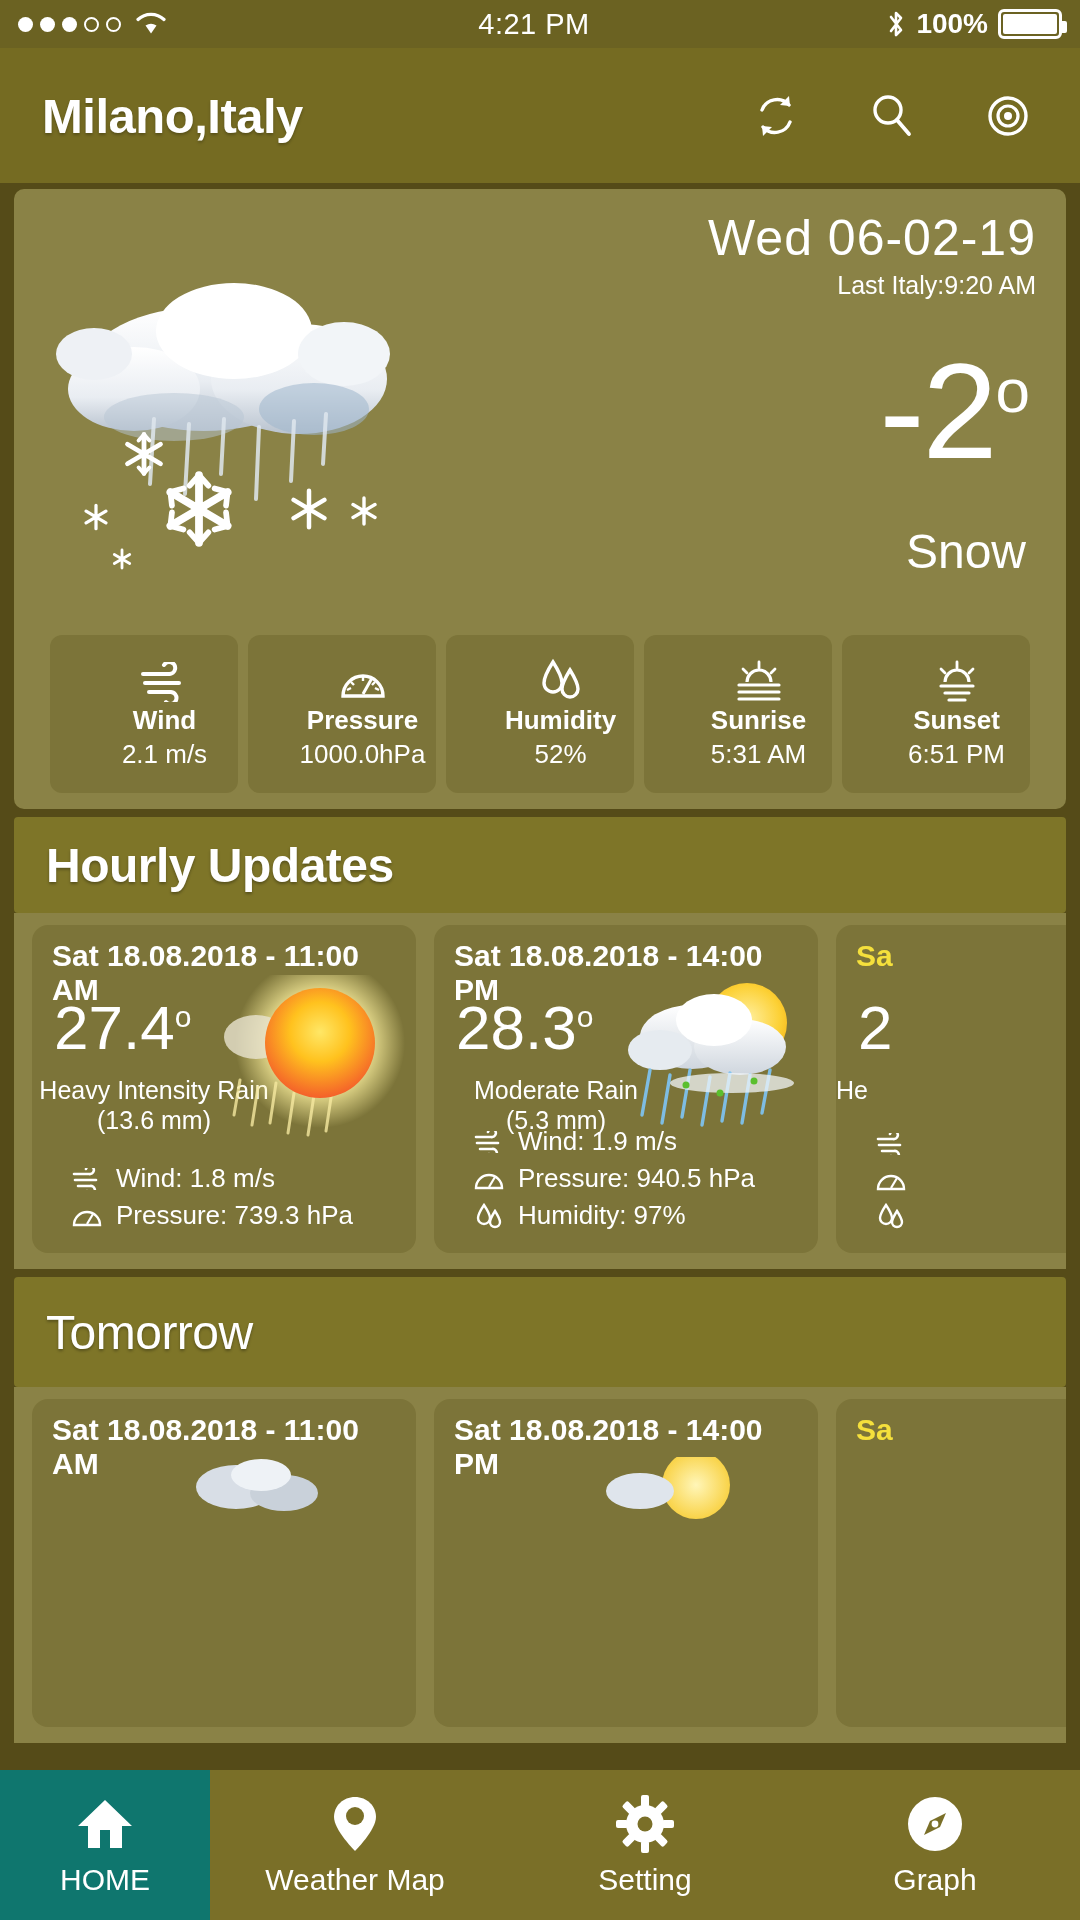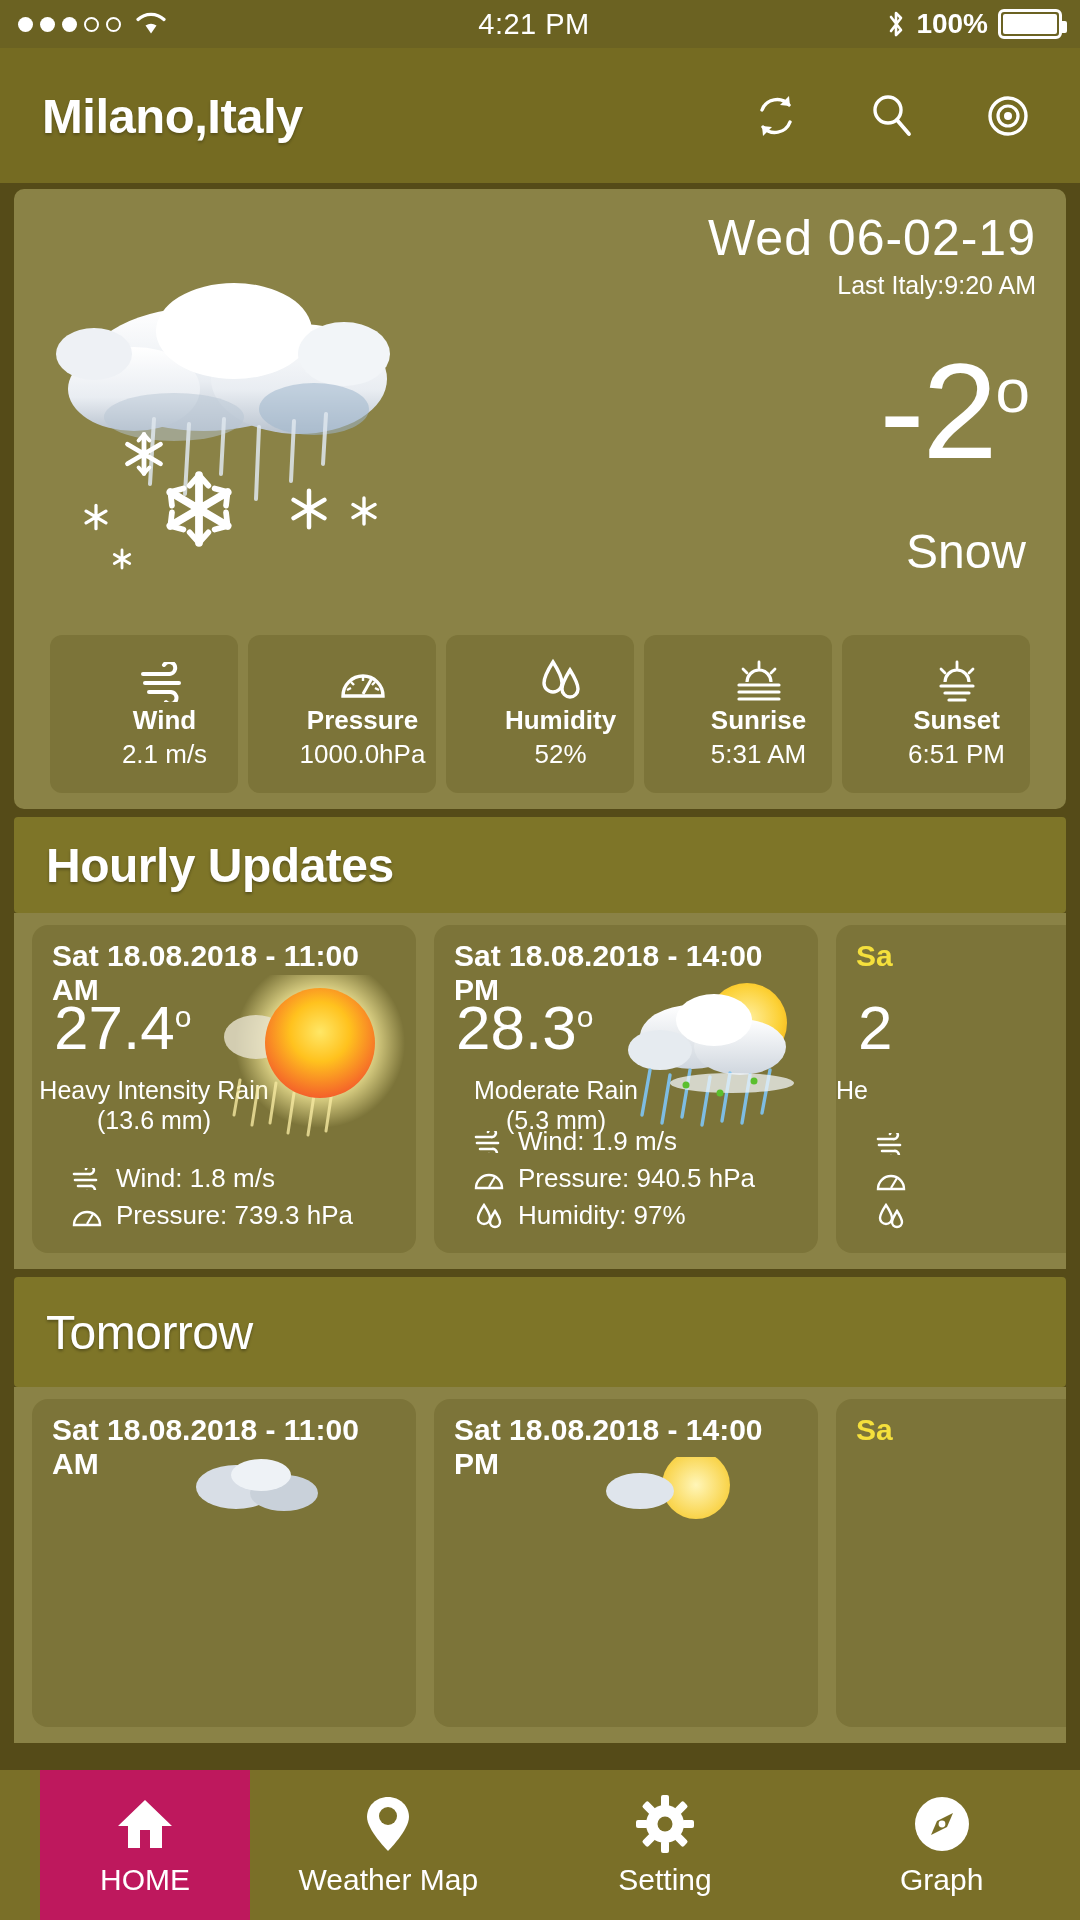--- a/index.html
+++ b/index.html
@@ -138,21 +138,21 @@
 
   
   .bottomnav{
     position:absolute;left:0;right:0;bottom:0;height:150px;
     background:#7A6F28;display:flex;
   }
   .navitem{
     flex:1;display:flex;flex-direction:column;align-items:center;
     justify-content:center;gap:8px;
   }
-  .navitem.active{background:#be185d;flex:0 0 210px;margin-left:40px;}
+  .navitem.active{background:#0f766e;flex:0 0 210px;}
   .navitem .nav-ico{height:62px;display:flex;align-items:center;}
   .navitem .nav-lbl{font-size:30px;font-weight:300;}
   .navitem.active .nav-lbl{font-size:30px;}
 
   svg{display:block;}
 </style>
 </head>
 <body>
 
 <div class="statusbar">

